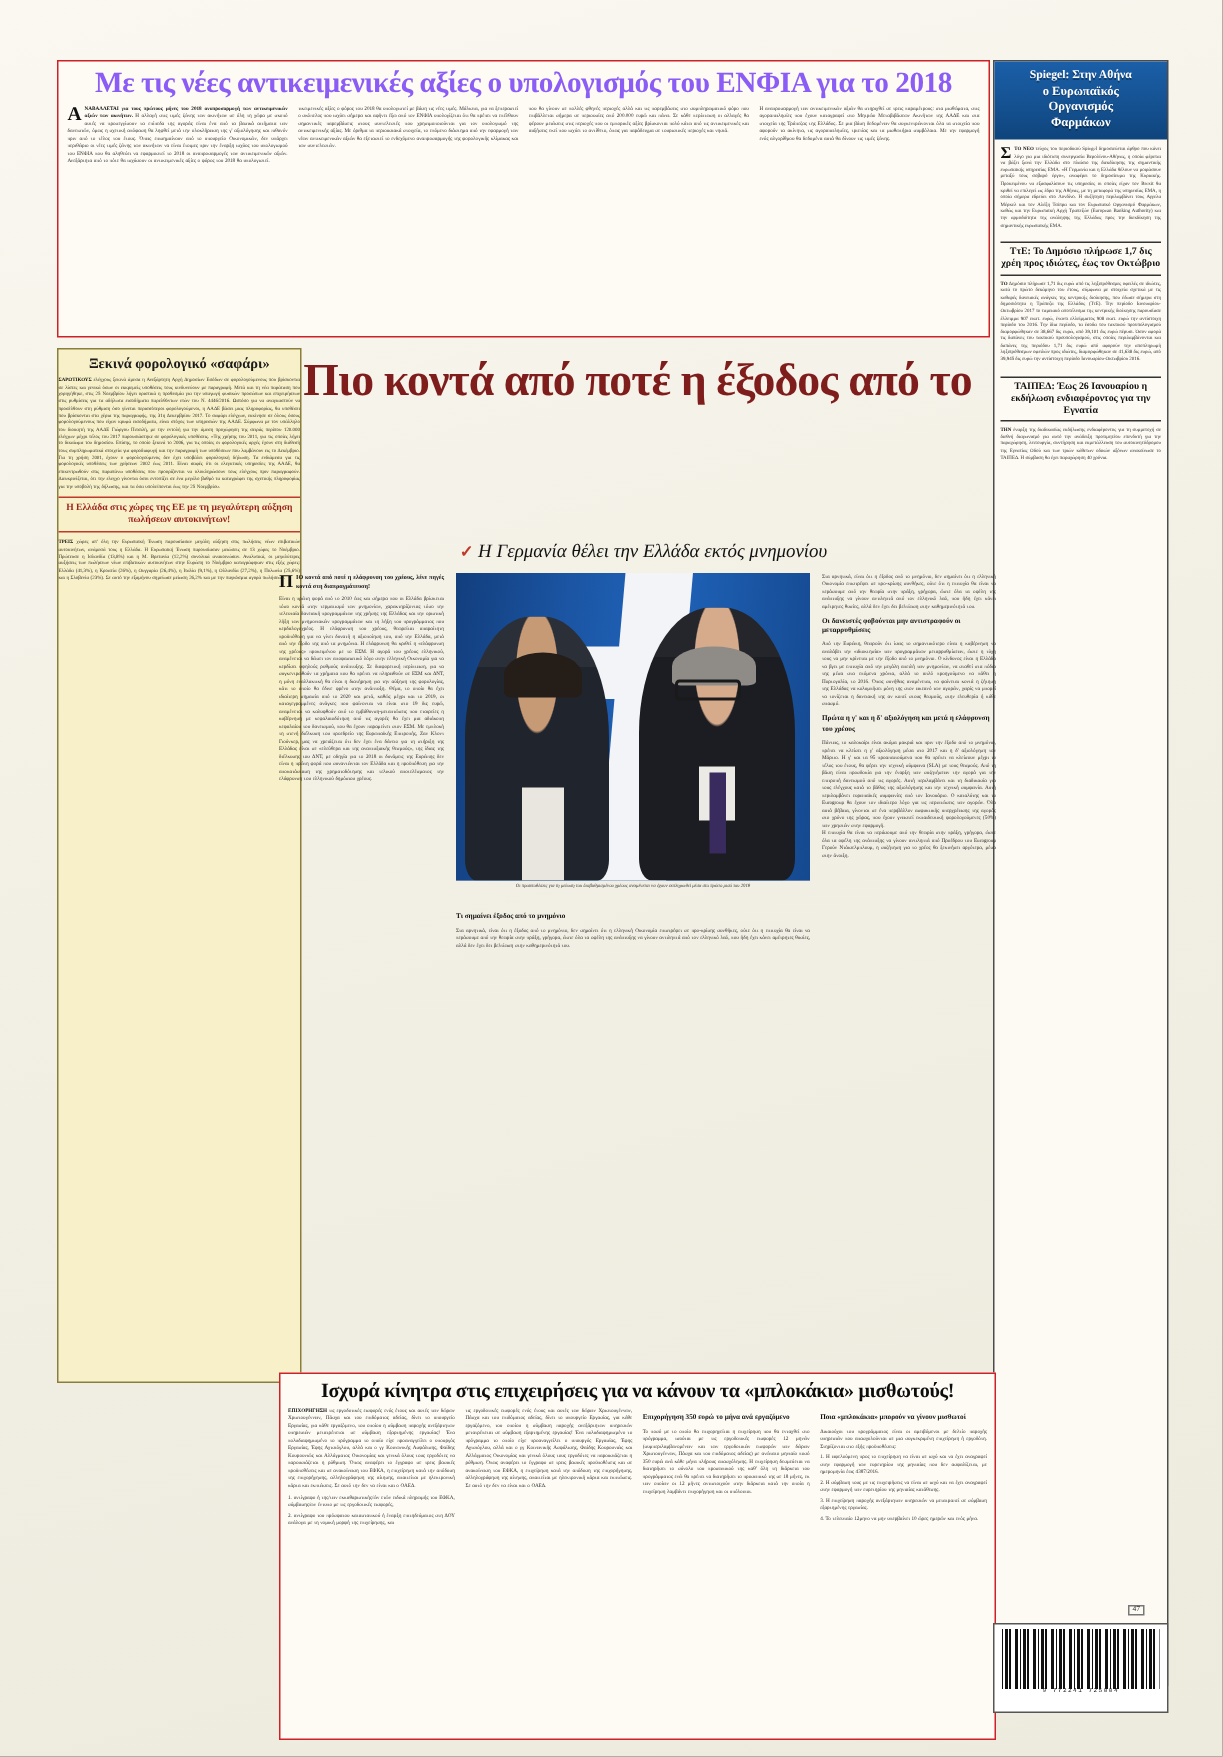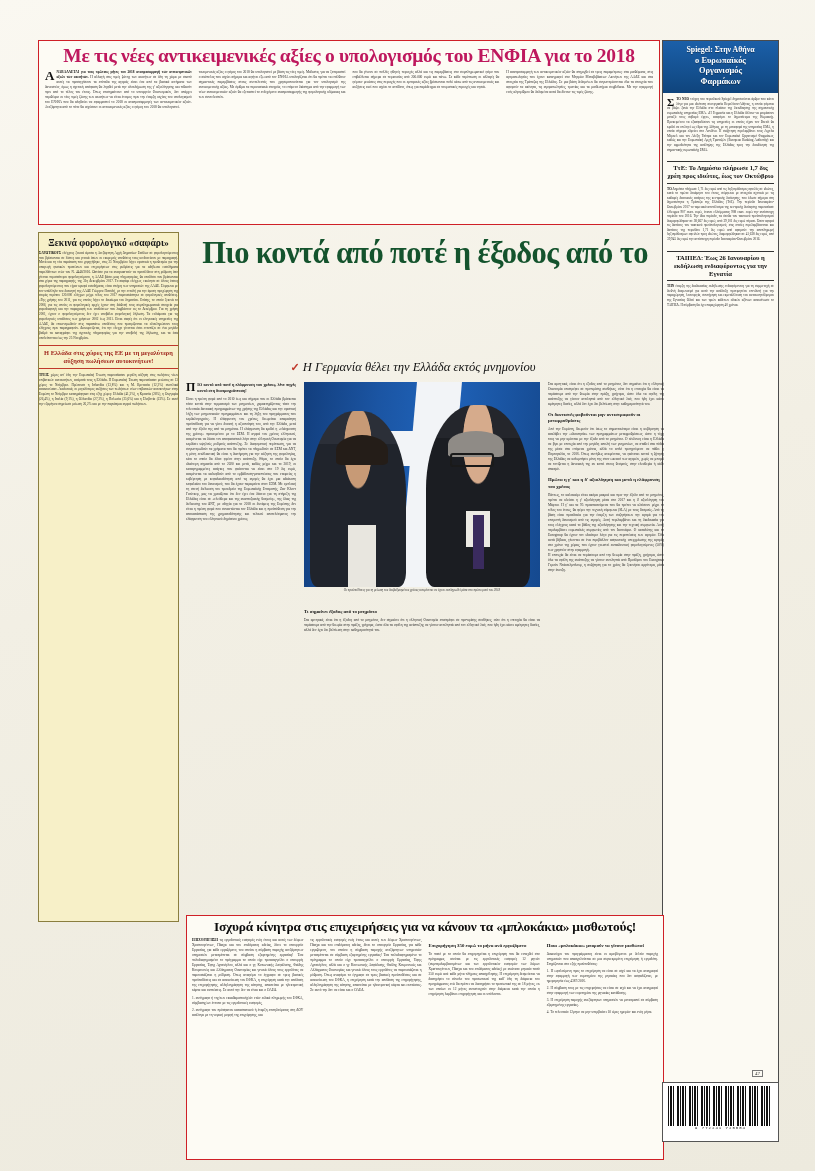--- a/index.html
+++ b/index.html
@@ -21,21 +21,21 @@
     font-family:"Liberation Serif",serif;color:#111;
   }
   .lead-bold{font-weight:bold;color:#111;}
   
   .topbox{
     position:absolute;left:38px;top:40px;width:622px;height:185px;
     border:1.6px solid #cf2027;background:#fdfbf4;box-sizing:border-box;padding:4px 6px 5px 6px;
   }
   .topbox h1{
     margin:0 0 4px 0;font-size:19.5px;line-height:21px;font-weight:bold;letter-spacing:-0.3px;
-    font-family:"Liberation Serif",serif;color:#be185d;text-align:center;white-space:nowrap;
+    font-family:"Liberation Serif",serif;color:#8b5cf6;text-align:center;white-space:nowrap;
   }
   .topcols{display:flex;gap:7px;}
   .topcols .col{width:25%;}
   
   .right-rail{
     position:absolute;left:662px;top:40px;width:117px;height:1084px;
     border:1px solid #4b4b4b;background:#fcfaf3;box-sizing:border-box;padding:0;
   }
   .blue-banner{
     background:linear-gradient(180deg,#1b5fa8 0%,#14508f 60%,#0f447c 100%);
@@ -48,40 +48,40 @@
   .blue-banner .ln1{font-size:7.8px;}
   .rail-sec{padding:4px 4px 2px 4px;}
   .rail-head{
     font-weight:bold;font-size:6.6px;line-height:8.2px;text-align:center;color:#111;
     border-top:1px solid #333;border-bottom:1px solid #333;padding:2px 0 2px 0;margin:3px 0 3px 0;
     font-family:"Liberation Serif",serif;
   }
   .rail-txt{font-size:3.3px;line-height:4.6px;text-align:justify;color:#2c2c2c;}
   
   .left-rail{
-    position:absolute;left:38px;top:232px;width:141px;height:690px;
+    position:absolute;left:38px;top:232px;width:163px;height:690px;
     border:1px solid #8a7e3f;background:#f7f0c8;box-sizing:border-box;padding:4px 0;
   }
   .left-rail h2{
     margin:0 0 3px 0;font-size:9.6px;line-height:11px;text-align:center;font-weight:bold;color:#1b1b1b;
     font-family:"Liberation Serif",serif;
   }
   .yellow-sub{
     margin:5px 0 4px 0;border-top:1.4px solid #c0392b;border-bottom:1.4px solid #c0392b;
     padding:3px 2px;text-align:center;font-weight:bold;font-size:6.4px;line-height:8px;color:#9c1f17;
     font-family:"Liberation Serif",serif;
   }
   
   .mainhead{position:absolute;left:186px;top:236px;width:478px;}
   .mainhead .l{
-    font-size:30.5px;line-height:34px;font-weight:bold;color:#14532d;letter-spacing:-0.6px;
+    font-size:30.5px;line-height:34px;font-weight:bold;color:#7f1d1d;letter-spacing:-0.6px;
     font-family:"Liberation Serif",serif;text-align:center;white-space:nowrap;
   }
   .subhead{
-    position:absolute;left:174px;top:360px;width:478px;text-align:center;
+    position:absolute;left:190px;top:360px;width:478px;text-align:center;
     font-size:12.6px;font-style:italic;color:#111;font-family:"Liberation Serif",serif;white-space:nowrap;
   }
   .check{color:#c0392b;font-style:normal;font-weight:bold;font-size:11px;margin-right:3px;}
   
   .artwrap{position:absolute;left:186px;top:382px;width:478px;height:495px;}
   .art-c1{position:absolute;left:0;top:0;width:110px;}
   .art-c2{position:absolute;left:118px;top:222px;width:236px;}
   .art-c3{position:absolute;left:362px;top:0;width:116px;}
   .art-lead{font-size:4.1px;line-height:5.6px;font-weight:bold;color:#111;text-align:justify;}
   .sub-b{font-weight:bold;font-size:4.8px;line-height:6.2px;color:#111;margin:5px 0 3px 0;}

